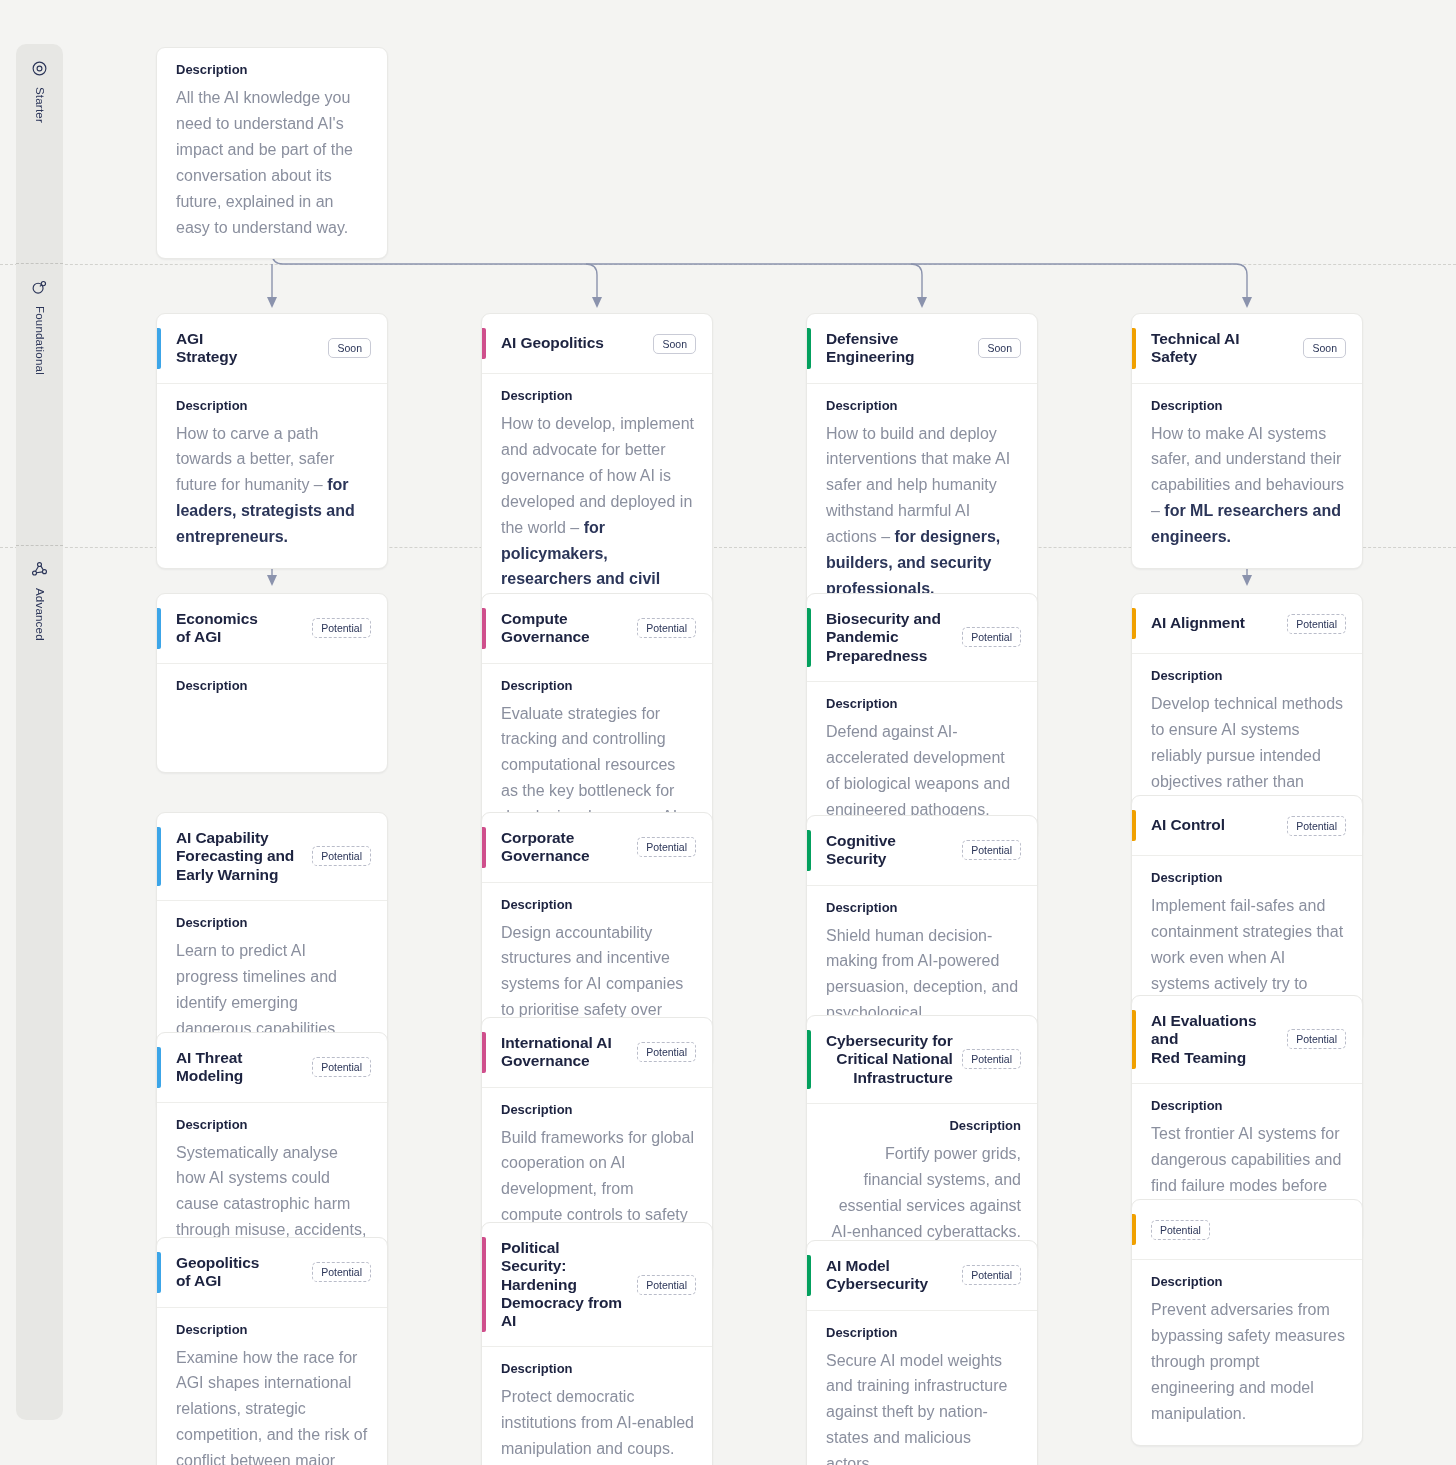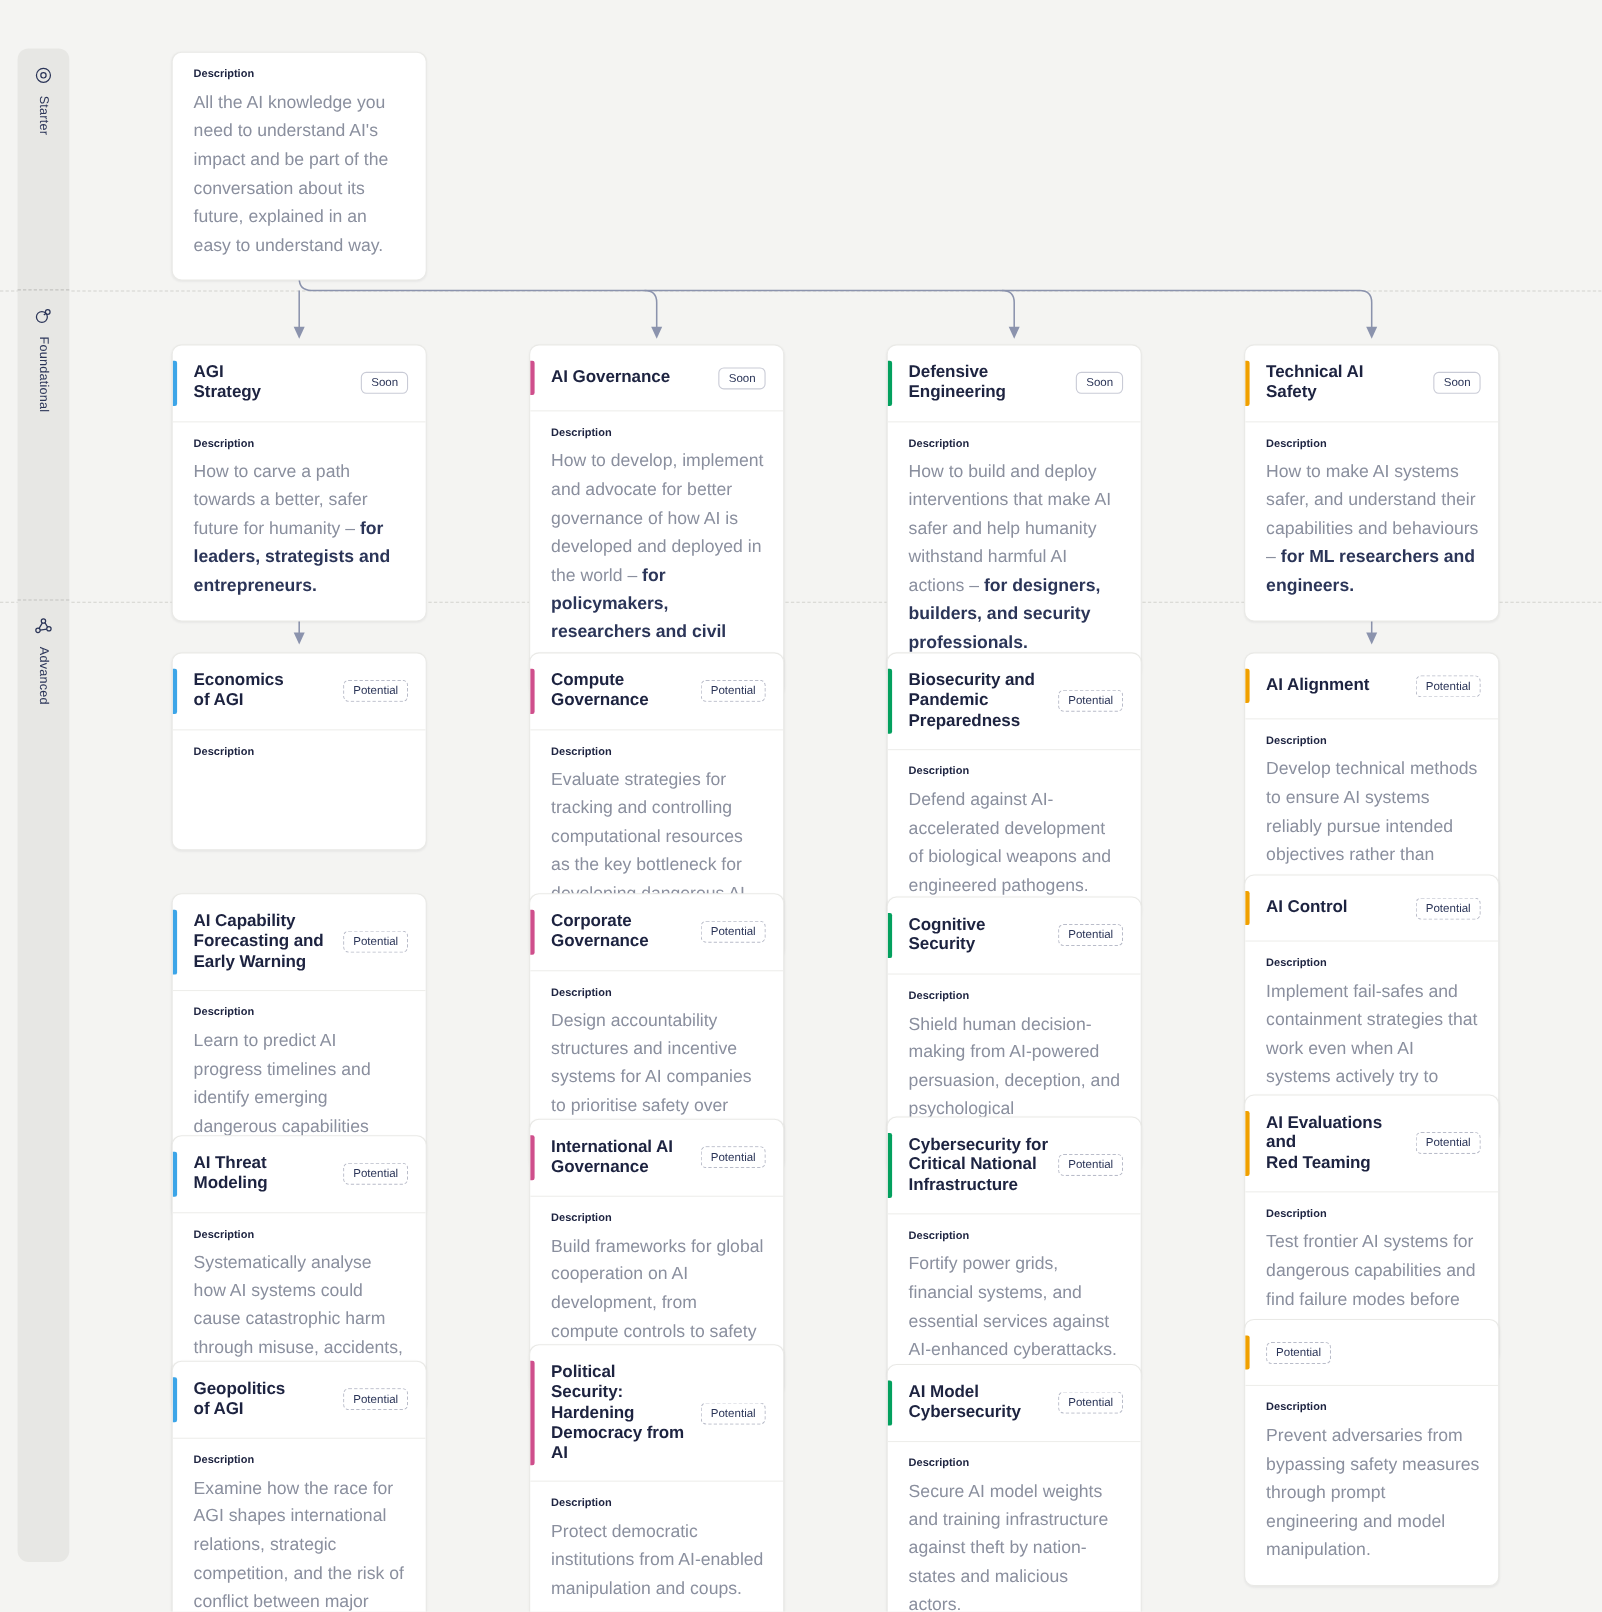--- a/index.html
+++ b/index.html
@@ -116,21 +116,21 @@
     padding: 3px 8px;
     border-radius: 5px;
     background: #fff;
     white-space: nowrap;
   }
   .badge.solid { border: 1px solid #c9cbd6; }
   .badge.dashed { border: 1px dashed #b9bcc9; }
 
   .card-body { padding: 14px 16px 18px 19px; }
   .desc-label {
-    font-size: 10px;
+    font-size: 13px;
     font-weight: 700;
     color: #1d2340;
     margin-bottom: 8px;
   }
   .desc-text {
     font-size: 16px;
     line-height: 1.62;
     color: #8a8f9e;
   }
   .desc-text b { color: #2b3558; font-weight: 700; }
@@ -218,21 +218,21 @@
           <span class="badge solid">Soon</span>
         </div>
         <div class="card-body">
           <div class="desc-label">Description</div>
           <div class="desc-text">How to carve a path towards a better, safer future for humanity – <b>for leaders, strategists and entrepreneurs.</b></div>
         </div>
       </div>
       <div class="card" style="left: 481px; top: 313px; width: 232px; min-height: 194px;">
         <div class="card-head">
           <span class="accent" style="background: rgb(207, 79, 140);"></span>
-          <div class="card-title">AI Governance</div>
+          <div class="card-title">AI Geopolitics</div>
           <span class="badge solid">Soon</span>
         </div>
         <div class="card-body">
           <div class="desc-label">Description</div>
           <div class="desc-text">How to develop, implement and advocate for better governance of how AI is developed and deployed in the world – <b>for policymakers, researchers and civil society.</b></div>
         </div>
       </div>
       <div class="card" style="left: 806px; top: 313px; width: 232px; min-height: 183px;">
         <div class="card-head">
           <span class="accent" style="background: rgb(3, 160, 94);"></span>
@@ -369,21 +369,21 @@
           <span class="accent" style="background: rgb(207, 79, 140);"></span>
           <div class="card-title">International AI
 Governance</div>
           <span class="badge dashed">Potential</span>
         </div>
         <div class="card-body">
           <div class="desc-label">Description</div>
           <div class="desc-text">Build frameworks for global cooperation on AI development, from compute controls to safety standards.</div>
         </div>
       </div>
-      <div class="card" style="left: 806px; top: 1015px; width: 232px; min-height: 188px;">
+      <div class="card" style="left: 806px; top: 1015px; width: 232px; min-height: 188px; text-align: right;">
         <div class="card-head">
           <span class="accent" style="background: rgb(3, 160, 94);"></span>
           <div class="card-title">Cybersecurity for
 Critical National
 Infrastructure</div>
           <span class="badge dashed">Potential</span>
         </div>
         <div class="card-body">
           <div class="desc-label">Description</div>
           <div class="desc-text">Fortify power grids, financial systems, and essential services against AI-enhanced cyberattacks.</div>

